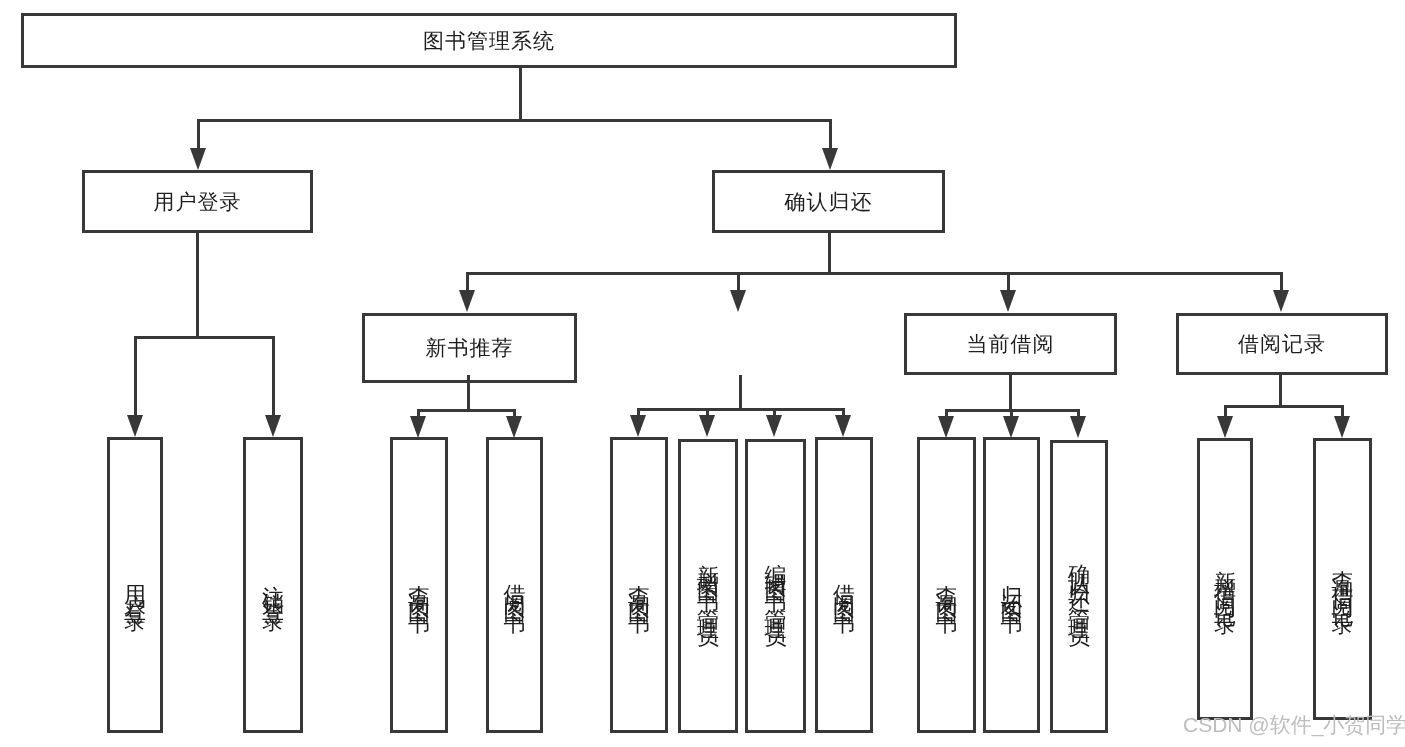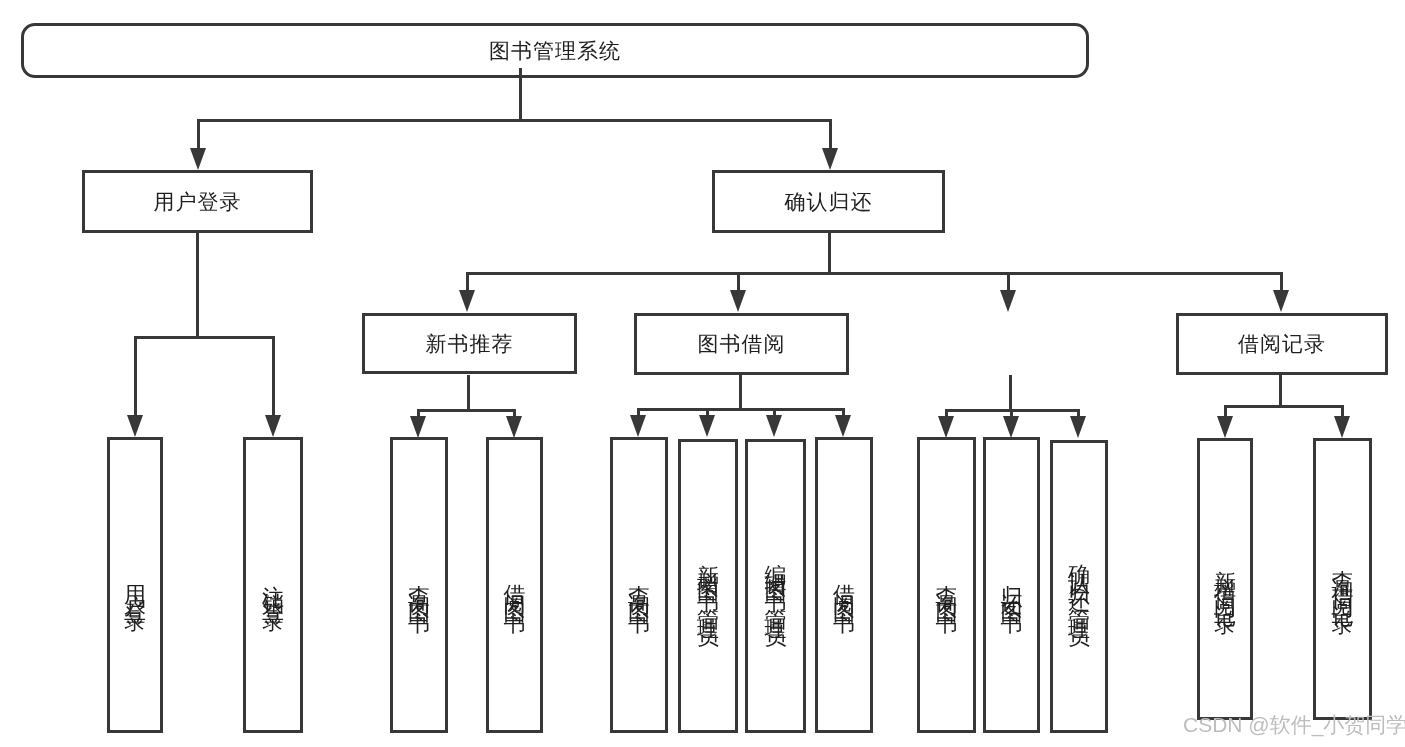--- a/index.html
+++ b/index.html
@@ -65,21 +65,21 @@
     color: #bdbdbd;
     white-space: nowrap;
     z-index: 5;
   }
 </style>
 </head>
 <body>
 
 <div class="stage">
 
-  <div class="node hbox" style="left:21px; top:23px; width:1068px; height:55px;border-radius:14px;">图书管理系统</div>
+  <div class="node hbox" style="left:21px; top:13px; width:936px; height:55px;">图书管理系统</div>
 
   <div>
     <div class="lv" style="left:519px; top:68px; height:53px;"></div>
     <div class="lh" style="left:198px; top:119px; width:634px;"></div>
     <div class="lv" style="left:197px; top:119px; height:32px;"></div>
     <div class="arrow" style="left:190px; top:148px;"></div>
     <div class="lv" style="left:829px; top:119px; height:32px;"></div>
     <div class="arrow" style="left:822px; top:148px;"></div>
   </div>
 
@@ -101,22 +101,22 @@
     <div class="lv" style="left:466px; top:272px; height:20px;"></div>
     <div class="arrow" style="left:459px; top:290px;"></div>
     <div class="lv" style="left:737px; top:272px; height:20px;"></div>
     <div class="arrow" style="left:730px; top:290px;"></div>
     <div class="lv" style="left:1007px; top:272px; height:20px;"></div>
     <div class="arrow" style="left:1000px; top:290px;"></div>
     <div class="lv" style="left:1280px; top:272px; height:20px;"></div>
     <div class="arrow" style="left:1273px; top:290px;"></div>
   </div>
 
-  <div class="node hbox" style="left:362px; top:313px; width:215px; height:61px;">新书推荐</div>
-  <div class="node hbox" style="left:634px; top:313px; width:215px; height:62px;">图书借阅</div>
+  <div class="node hbox" style="left:362px; top:313px; width:215px; height:70px;">新书推荐</div>
+  <div class="node hbox" style="left:904px; top:313px; width:213px; height:62px;">当前借阅</div>
   <div class="node hbox" style="left:1176px; top:313px; width:212px; height:62px;">借阅记录</div>
 
   <div>
     <div class="lv" style="left:467px; top:375px; height:36px;"></div>
     <div class="lh" style="left:417px; top:409px; width:99px;"></div>
     <div class="lv" style="left:417px; top:409px; height:12px;"></div>
     <div class="arrow" style="left:410px; top:416px;"></div>
     <div class="lv" style="left:513px; top:409px; height:12px;"></div>
     <div class="arrow" style="left:506px; top:416px;"></div>
   </div>

